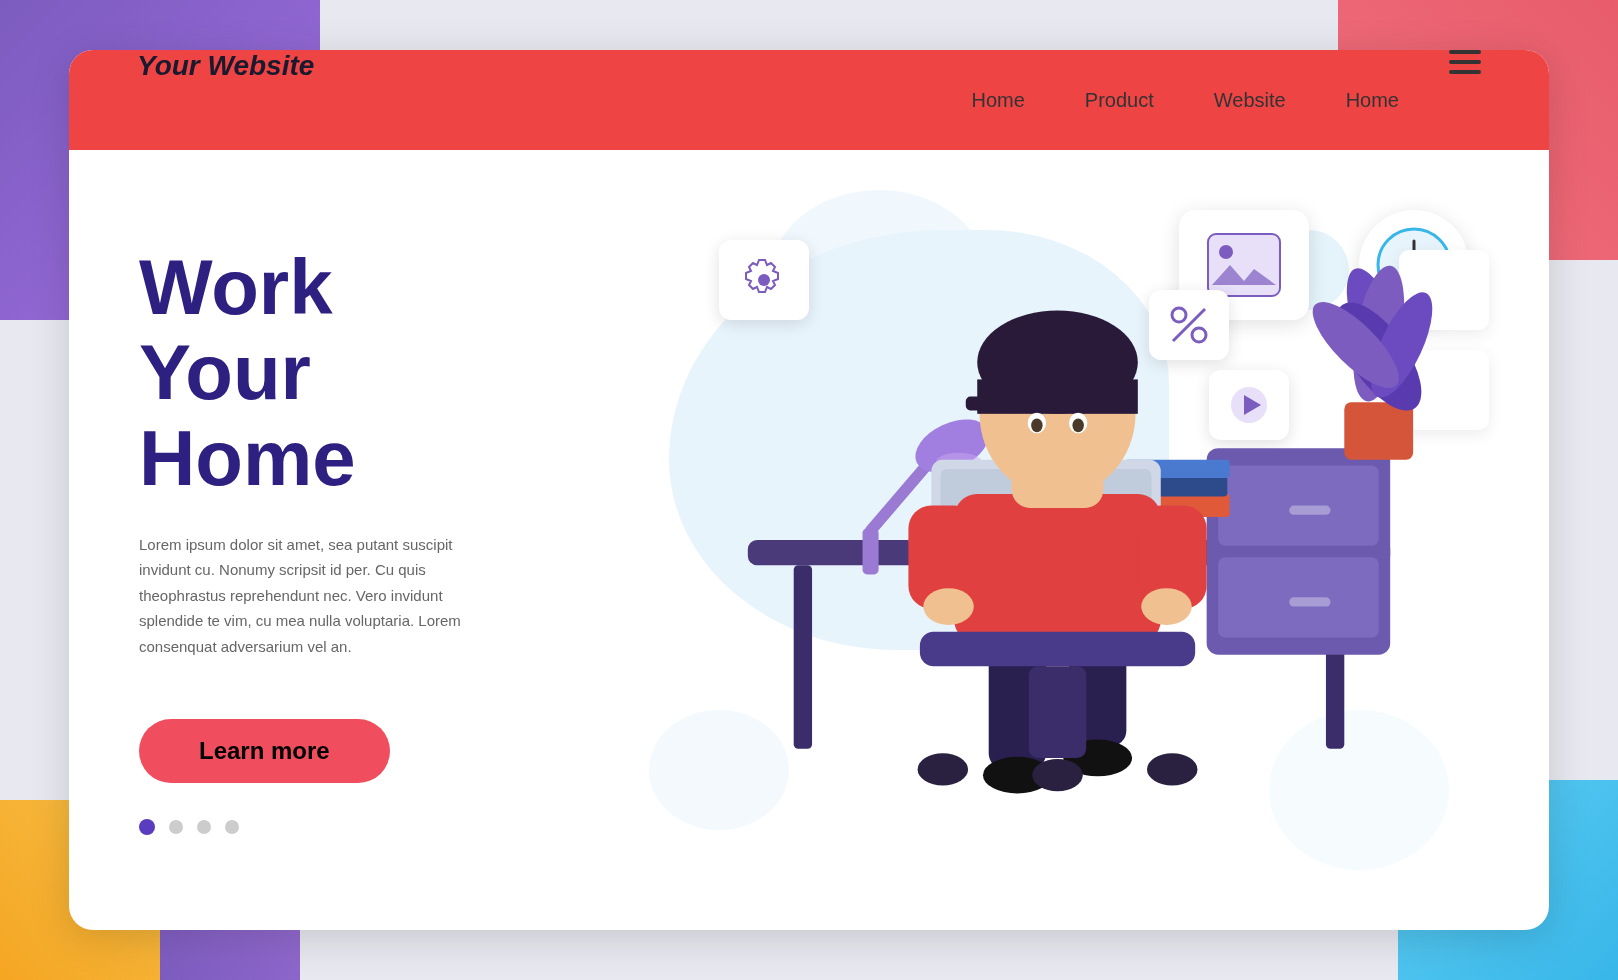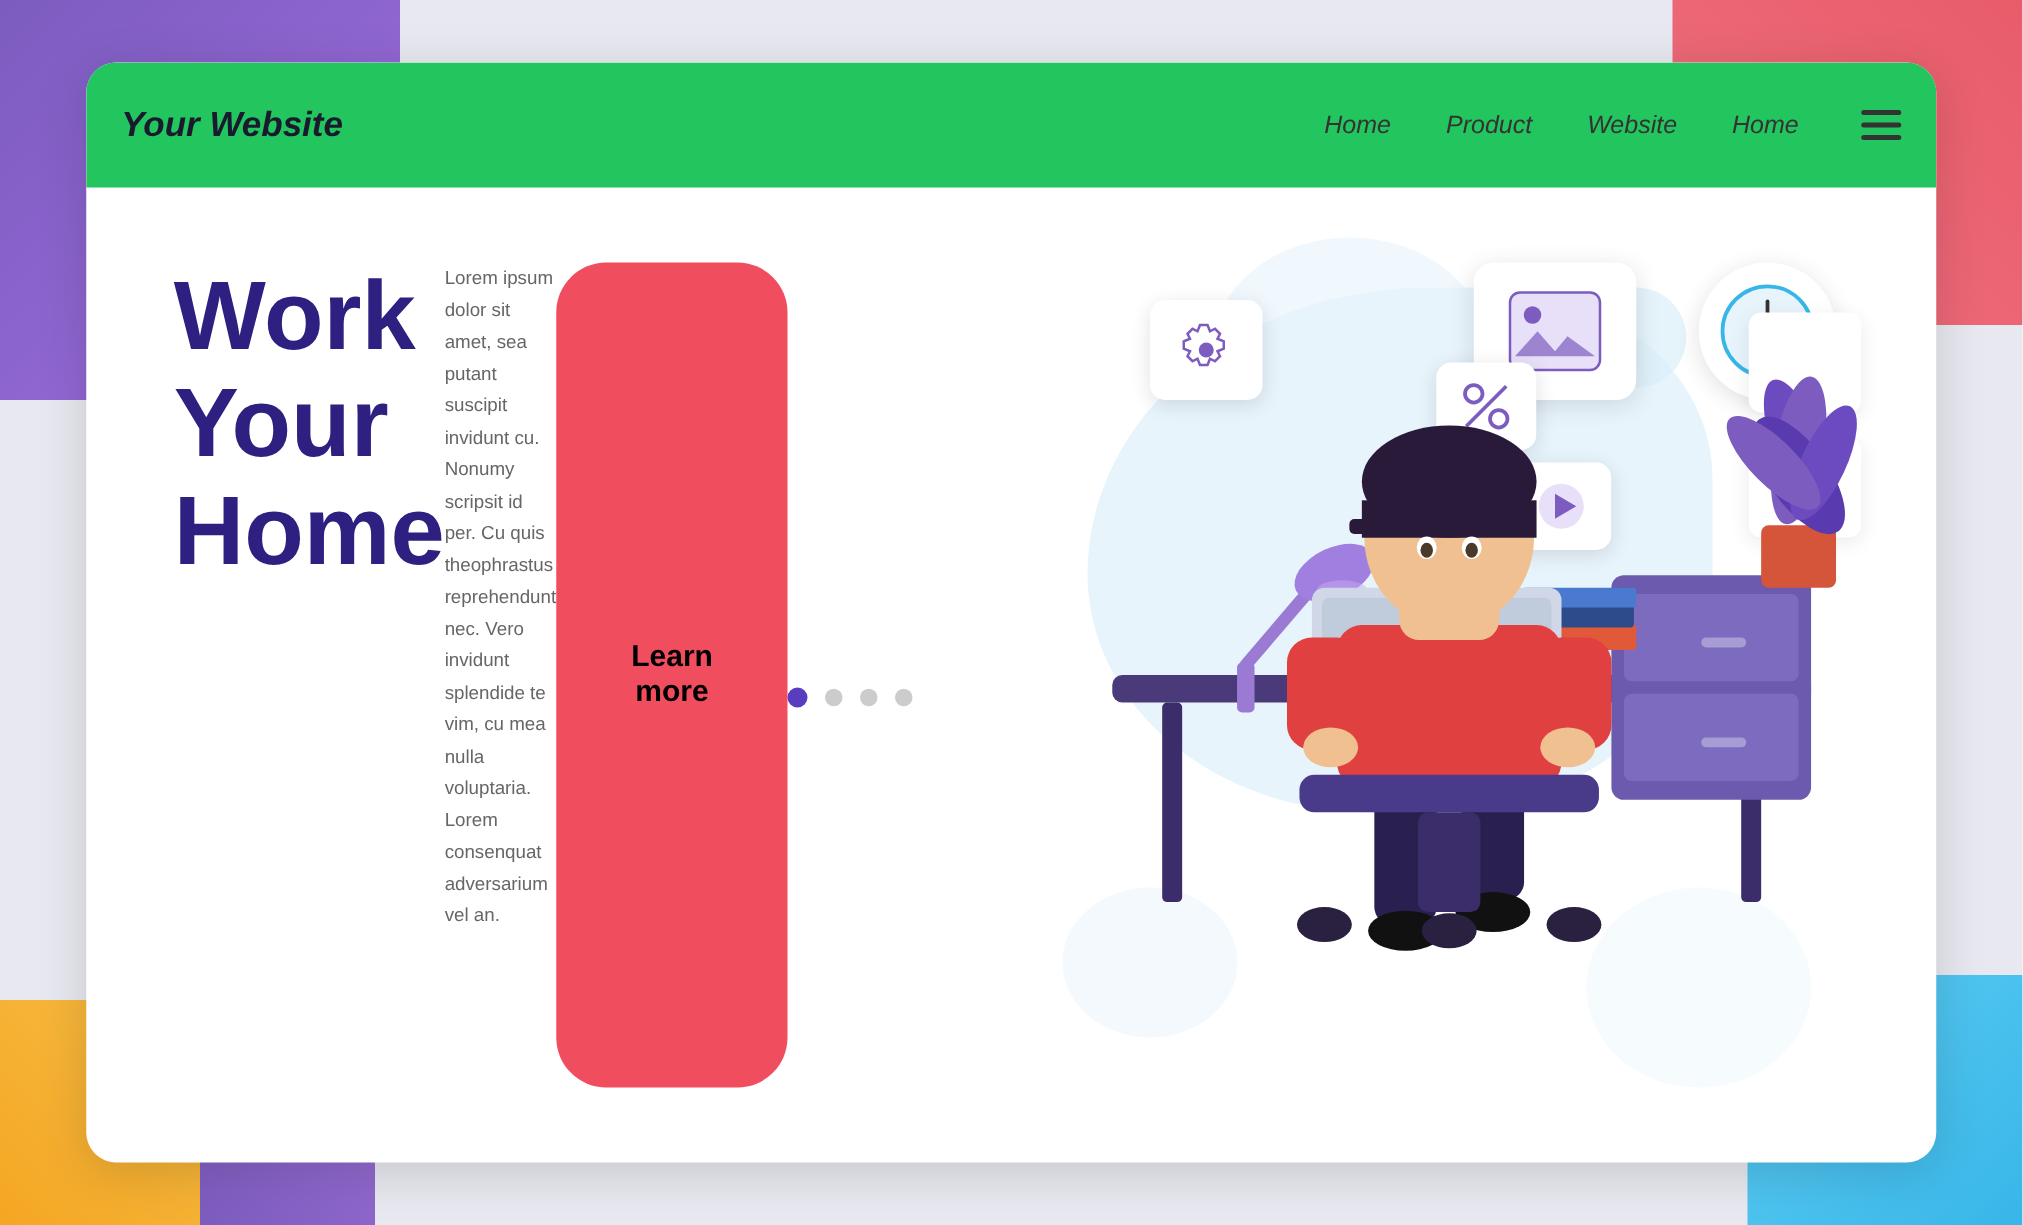--- a/index.html
+++ b/index.html
@@ -60,40 +60,38 @@
       background: #fff;
       border-radius: 24px;
       overflow: hidden;
       box-shadow: 0 8px 40px rgba(0,0,0,0.15);
       z-index: 10;
     }
 
     
     .header {
       display: flex;
-      align-items: center;
-      padding: 0 28px;
+      padding: 0 68px;
       height: 100px;
-      background: #22c55e;
+      background: #ef4444;
       position: relative;
       z-index: 20;
     }
     .logo {
       font-size: 28px;
       font-weight: 800;
       color: #1a1a2e;
       font-style: italic;
       flex: 0 0 auto;
       margin-right: auto;
     }
     .nav {
       display: flex;
       align-items: center;
-      gap: 44px;
-      font-style: italic;
+      gap: 60px;
     }
     .nav-item {
       font-size: 20px;
       color: #333;
       cursor: pointer;
       text-decoration: none;
     }
     .hamburger {
       display: flex;
       flex-direction: column;
@@ -115,21 +113,21 @@
       position: relative;
       height: calc(100% - 100px);
       overflow: hidden;
     }
 
     
     .left-panel {
       flex: 0 0 520px;
       padding: 60px 60px 60px 70px;
       display: flex;
-      flex-direction: row;
+      flex-direction: column;
       justify-content: center;
       z-index: 10;
     }
     .hero-title {
       font-size: 78px;
       font-weight: 900;
       color: #2d2080;
       line-height: 1.1;
       margin-bottom: 30px;
     }

